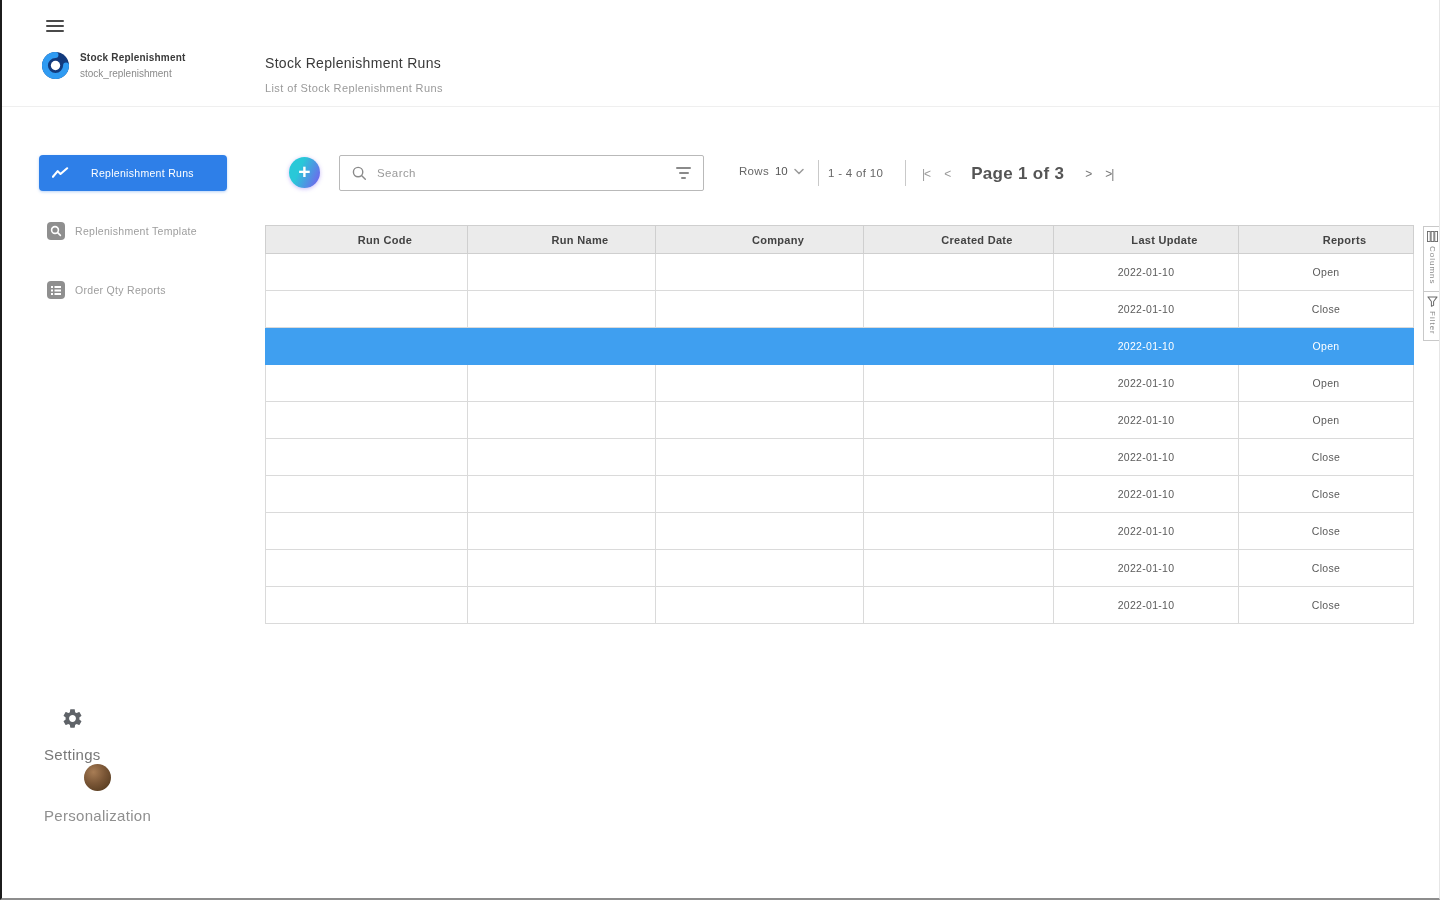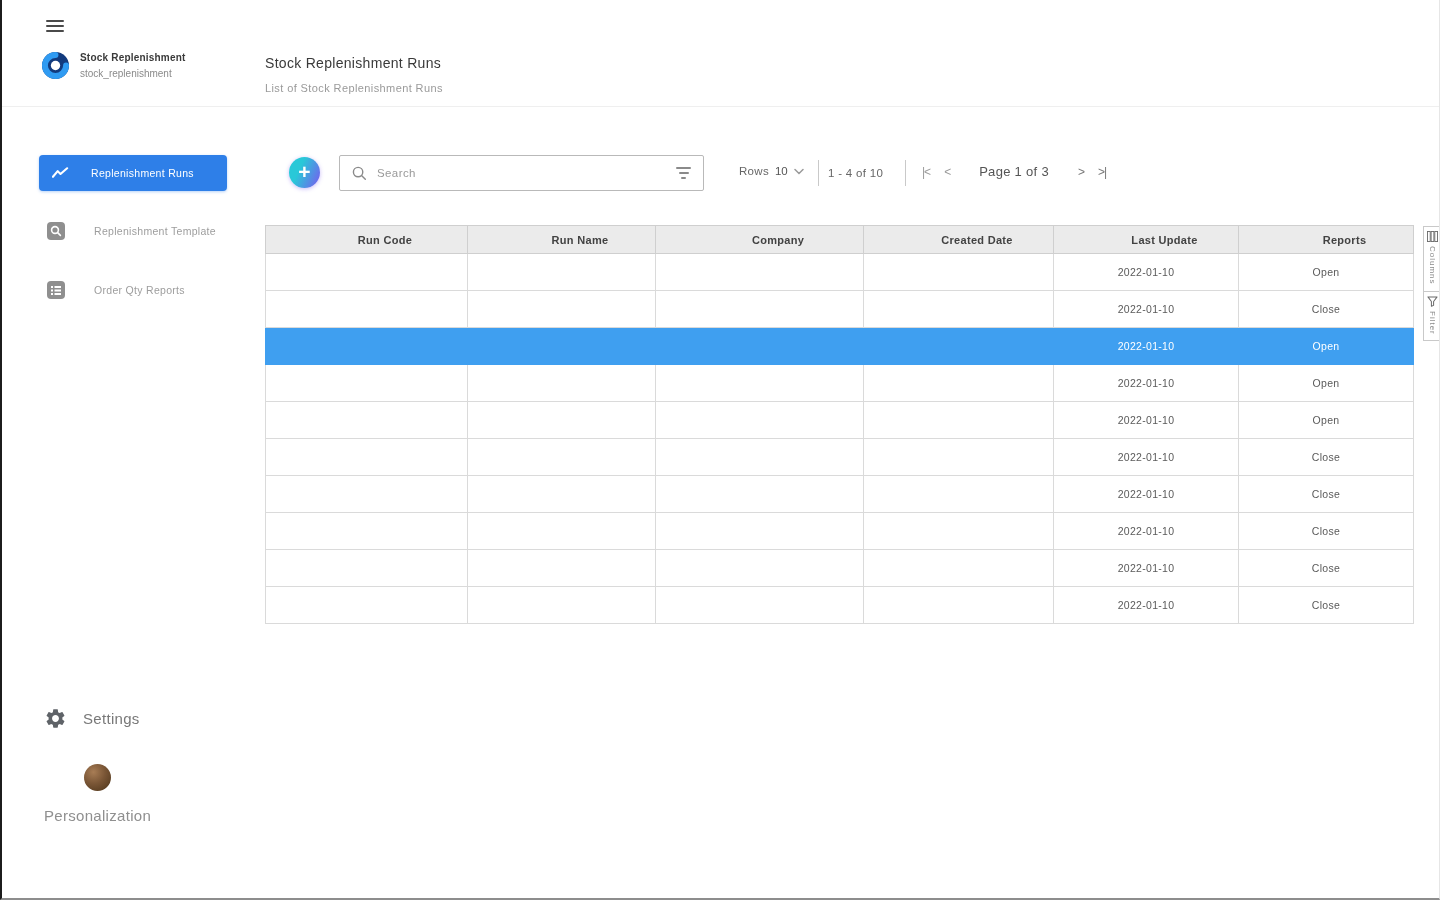--- a/index.html
+++ b/index.html
@@ -25,27 +25,27 @@
   .page-sub { position:absolute; left:263px; top:82px; font-size:11px; color:#9a9a9a; letter-spacing:.4px; }
 
   
   .nav-active {
     position:absolute; left:37px; top:155px; width:188px; height:36px;
     background:#2e7fe8; border-radius:4px; display:flex; align-items:center; gap:22px;
     padding-left:13px; cursor:pointer; box-shadow:0 1px 3px rgba(46,127,232,.35);
   }
   .nav-active .lbl { color:#fff; font-size:10.5px; letter-spacing:.3px; }
   .nav-item { position:absolute; left:45px; display:flex; align-items:center; gap:10px; cursor:pointer; }
-  .nav-item .lbl { color:#9d9d9d; font-size:10.5px; letter-spacing:.3px;margin-left:19px; }
+  .nav-item .lbl { color:#9d9d9d; font-size:10.5px; letter-spacing:.3px; }
   .nav-item.tpl { top:222px; }
   .nav-item.oqr { top:281px; }
   .sq-icon { width:18px; height:18px; flex:0 0 18px; }
 
   .footer-item { position:absolute; left:42px; display:flex; align-items:center; gap:16px; cursor:pointer; }
-  .footer-item.settings { top:707px; }
+  .footer-item.settings { top:707px;flex-direction:column; }
   .footer-item.perso { top:764px;flex-direction:column; }
   .footer-item .lbl { font-size:15px; color:#787878; letter-spacing:.3px; }
   .footer-item.perso .lbl { color:#8f8f8f; }
   .avatar { width:27px; height:27px; border-radius:50%;
     background:radial-gradient(circle at 35% 30%, #a87d55 0%, #7a5636 45%, #4a3218 100%); }
 
   
   .add-btn { position:absolute; left:287px; top:157px; width:31px; height:31px; border-radius:50%;
     background:linear-gradient(115deg, #29c8d8 35%, #7b57f0 100%);
     color:#fff; font-size:21px; line-height:29px; text-align:center; cursor:pointer;
@@ -61,21 +61,21 @@
 
   .rows-ctl { position:absolute; left:737px; top:165px; display:flex; align-items:center; gap:6px; cursor:pointer; }
   .rows-ctl .rl { font-size:11.5px; color:#666; letter-spacing:.3px; }
   .rows-ctl .rv { font-size:11.5px; color:#555; }
   .vsep { position:absolute; top:160px; width:1px; height:26px; background:#c9c9c9; }
   .vsep.s1 { left:816px; } .vsep.s2 { left:903px; }
   .range-text { position:absolute; left:826px; top:167px; font-size:11.5px; color:#666; letter-spacing:.3px; }
   .pager { position:absolute; left:920px; top:164px; display:flex; align-items:center; gap:14px; }
   .pg-btn { font-size:12px; color:#9a9a9a; cursor:pointer; letter-spacing:-1px; }
   .pg-btn.nx, .pg-btn.lt { color:#777; }
-  .pg-text { font-size:13px; color:#555; letter-spacing:.3px; margin:0 15px; }
+  .pg-text { font-size:17px; color:#555; letter-spacing:.3px; margin:0 7px;font-weight:bold; }
 
   
   .runs-table { position:absolute; left:263px; top:225px; width:1148px; border-collapse:collapse; table-layout:fixed;
     border:1px solid #c9c9c9; }
   .runs-table th { background:#ebebeb; height:28px; font-size:11px; font-weight:bold; color:#424242;
     border:1px solid #cfcfcf; text-align:center; letter-spacing:.3px;padding-left:37px; }
   .runs-table td { height:37px; border:1px solid #dadada; font-size:10.5px; color:#5a5a5a; text-align:center; letter-spacing:.3px; }
   .runs-table tr.selected td { background:#3f9ff0; color:#ffffff; border-color:#3f9ff0; }
   .runs-table tr { cursor:pointer; }
 

